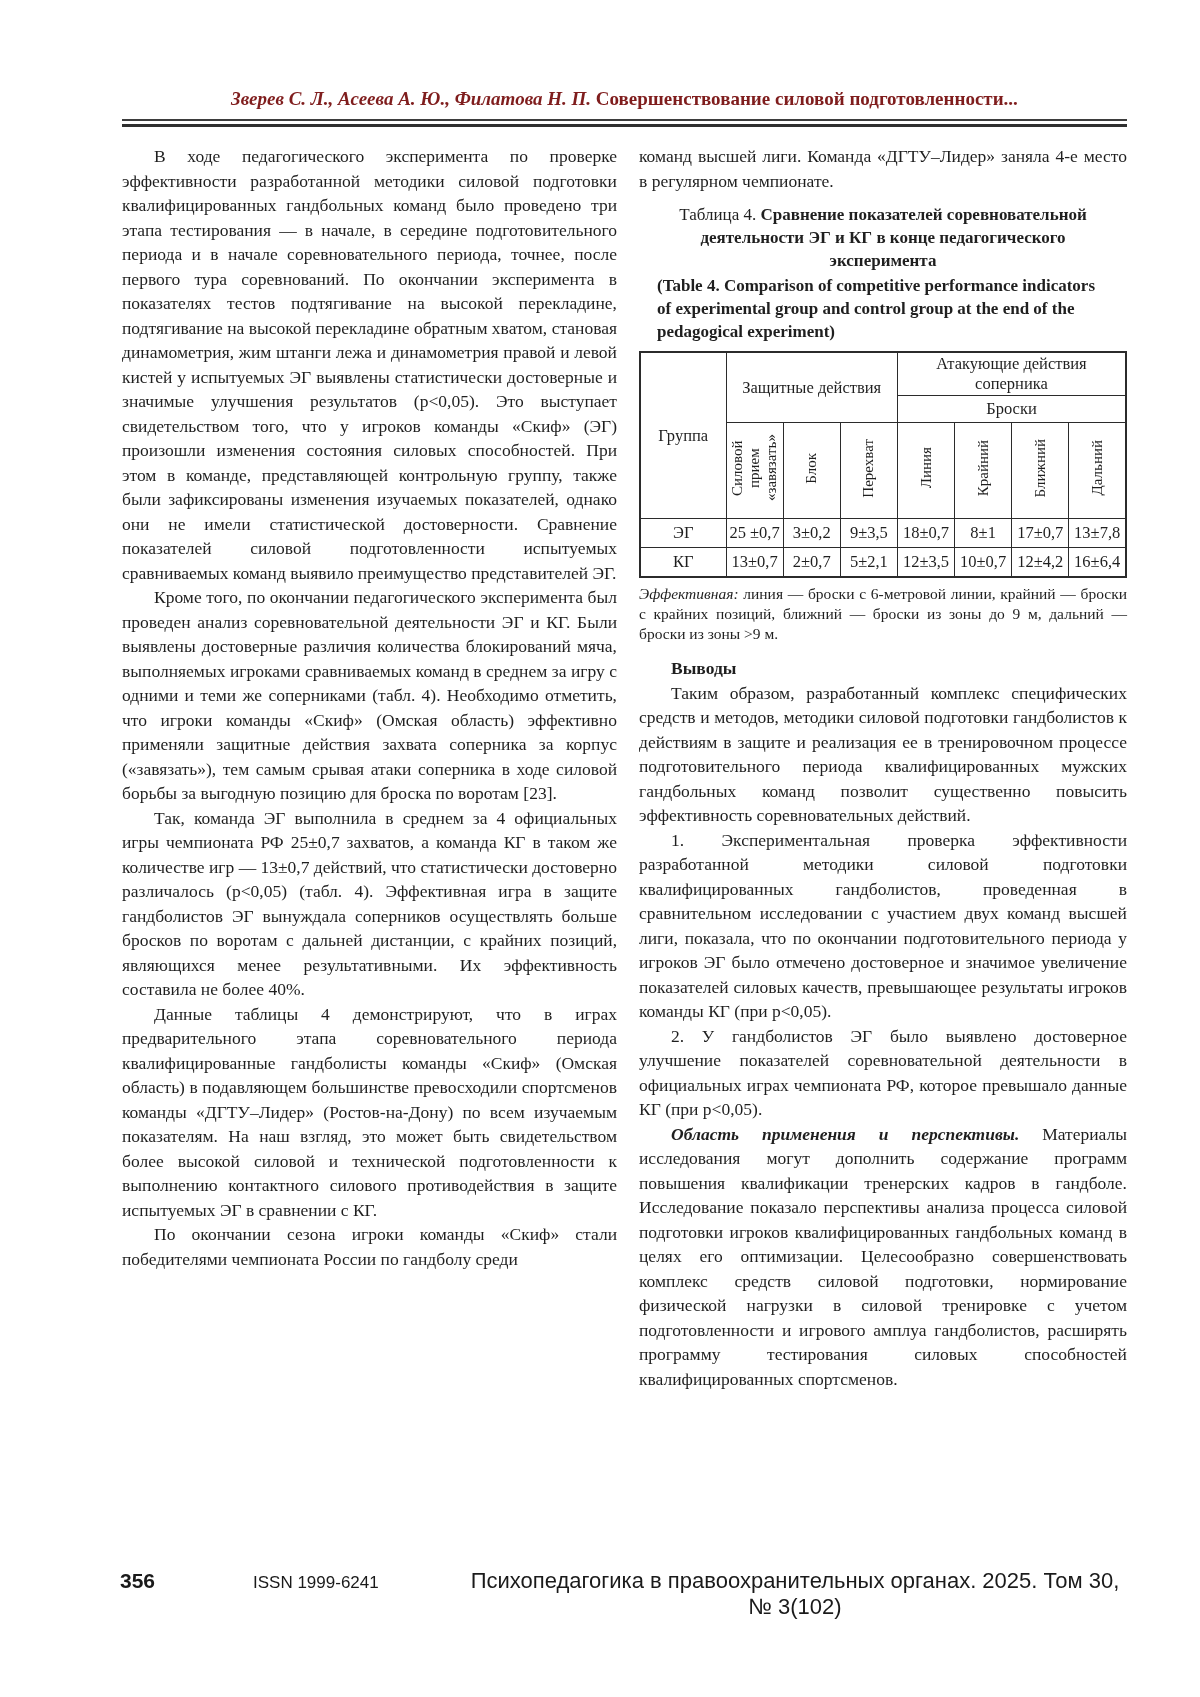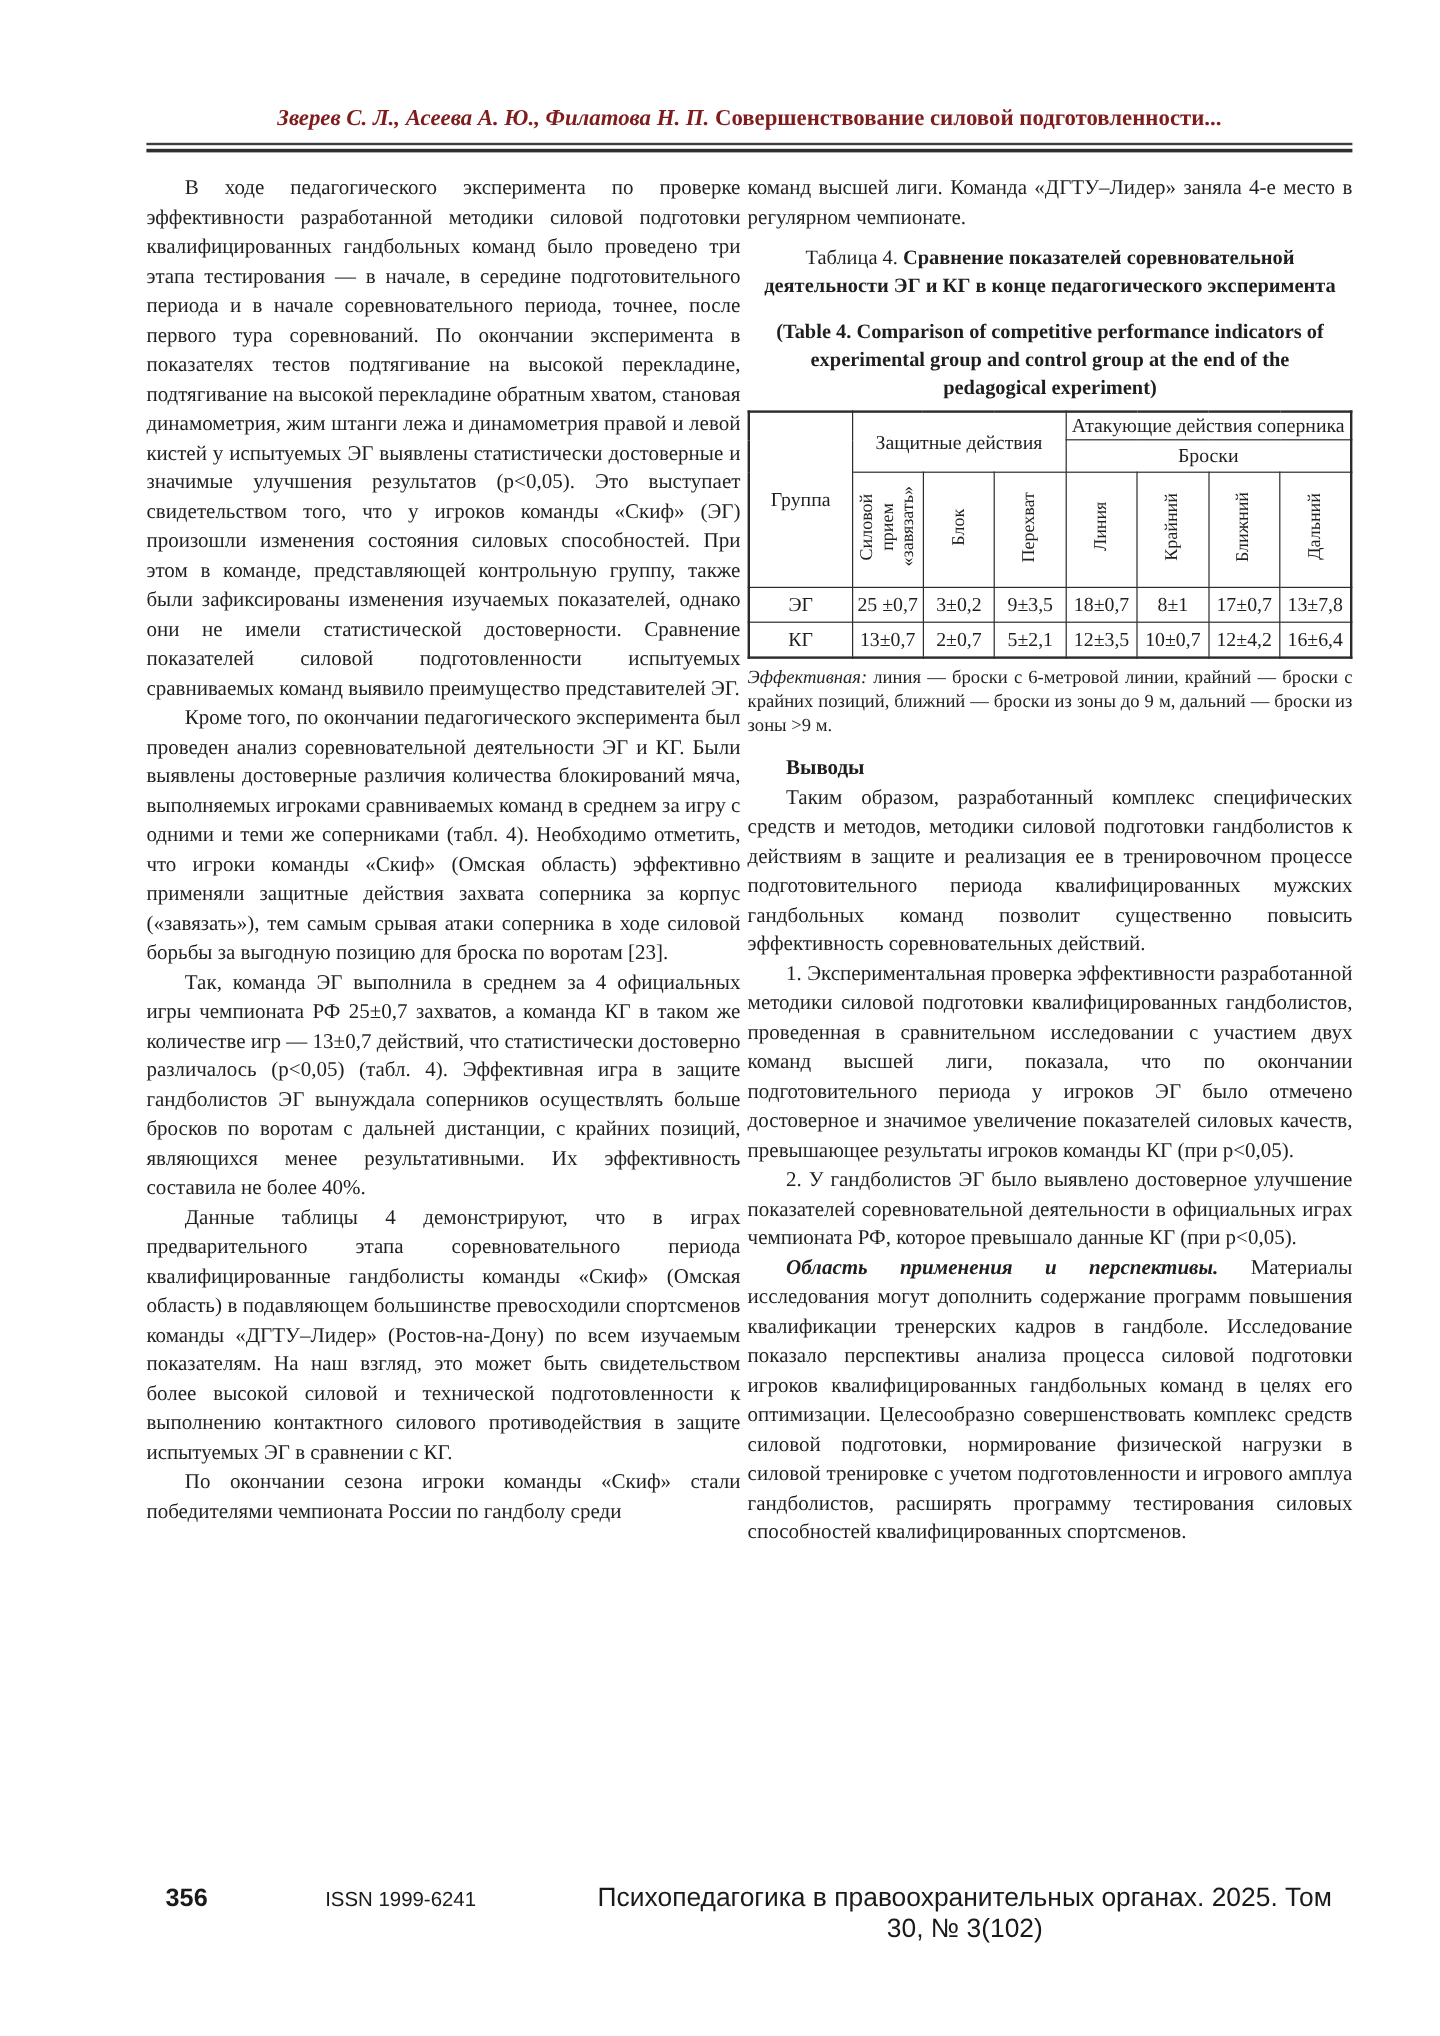--- a/index.html
+++ b/index.html
@@ -23,21 +23,21 @@
   .running-head .authors{font-style:italic;}
   .double-rule{
     margin:9px 73px 0 122px;
     height:3px;
     border-top:2px solid #3d3d3d;
     border-bottom:3px solid #2f2f2f;
   }
   
   .columns{
     display:flex;
-    gap:6px;
+    gap:22px;
     margin:17px 73px 0 122px;
     align-items:flex-start;
   }
   .col-left{width:495px;flex:0 0 495px;}
   .col-right{flex:1;min-width:0;}
   .body-p{
     margin:0;
     font-size:17.5px;
     line-height:24.5px;
     text-align:justify;
@@ -48,23 +48,23 @@
   .conclusions{font-weight:bold;}
   .lead-bi{font-weight:bold;font-style:italic;margin-top:32px;}
   
   .tbl-caption-ru{
     margin:10px 10px 0 10px;
     font-size:17px;line-height:23px;
     text-align:center;
   }
   .tbl-caption-ru .cap-title{font-weight:bold;}
   .tbl-caption-en{
-    margin:16px 18px 8px 18px;
+    margin:2px 18px 8px 18px;
     font-size:17px;line-height:23px;
-    text-align:center;font-weight:bold;
+    text-align:left;font-weight:bold;
   }
   
   table.results{
     width:100%;
     border-collapse:collapse;
     border:2px solid #2b2b2b;
     table-layout:fixed;
   }
   table.results td,table.results th{
     border:1px solid #2b2b2b;
@@ -93,21 +93,21 @@
   .tbl-notes{
     margin:6px 0 12px 0;
     font-size:15.5px;
     line-height:20px;
     text-align:justify;
   }
   .tbl-notes .notes-label{font-style:italic;}
   
   .page-footer{
     position:absolute;
-    left:138px;right:75px;top:1568px;
+    left:120px;right:75px;top:1568px;
     display:flex;align-items:baseline;
     font-family:"Liberation Sans", sans-serif;
     color:#1a1a1a;
   }
   .page-footer .pageno{flex:0 0 133px;font-size:21px;font-weight:bold;}
   .page-footer .issn{flex:0 0 212px;font-size:17px;}
   .page-footer .journal{flex:1;text-align:center;font-size:22px;}
 </style>
 </head>
 <body>

